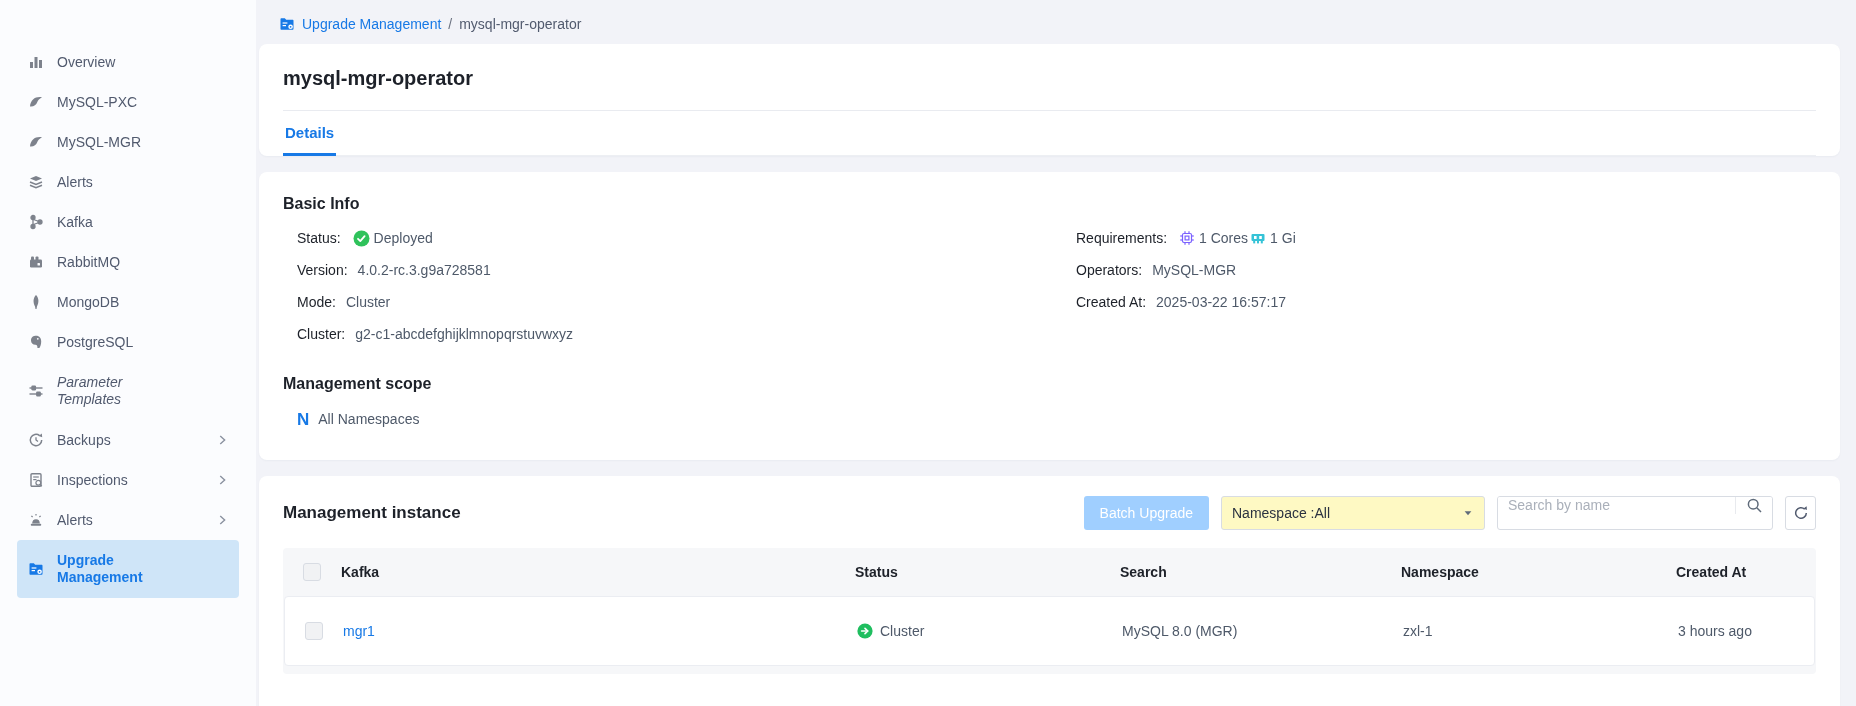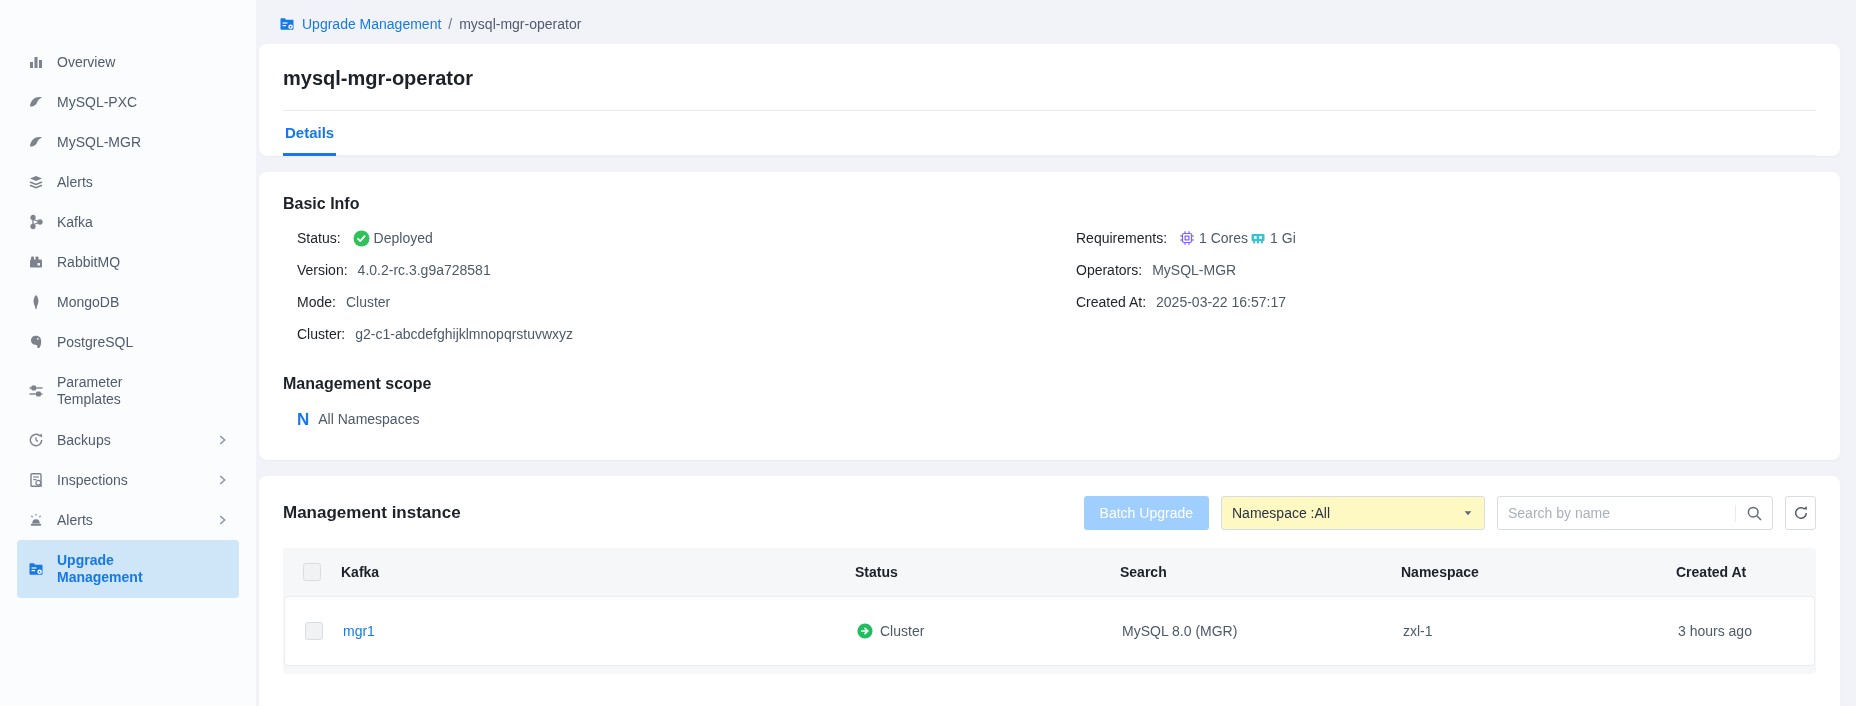--- a/index.html
+++ b/index.html
@@ -54,21 +54,21 @@
   .card-instances{margin-top:16px;padding:20px 24px 40px;}
   .inst-header{display:flex;align-items:center;}
   .inst-title{font-size:17px;font-weight:700;color:#1d2129;}
   .toolbar{margin-left:auto;display:flex;align-items:center;gap:12px;}
   .btn-batch{height:34px;padding:0 16px;background:#a0cfff;color:#fff;border:none;border-radius:3px;
     font-size:14px;font-family:inherit;cursor:not-allowed;}
   .select{height:34px;width:264px;box-sizing:border-box;border:1px solid #d8dce3;border-radius:3px;background:#fef9c3;
     display:flex;align-items:center;padding:0 10px;font-size:14px;color:#2b3240;cursor:pointer;}
   .select .caret{margin-left:auto;display:flex;align-items:center;}
   .searchbox{height:34px;width:276px;box-sizing:border-box;border:1px solid #d8dce3;border-radius:3px;background:#fff;
-    display:flex;align-items:center;overflow:hidden;}
+    display:flex;align-items:flex-start;overflow:hidden;}
   .searchbox input{flex:1;border:none;outline:none;padding:0 10px;font-size:14px;color:#2b3240;font-family:inherit;min-width:0;}
   .searchbox input::placeholder{color:#aab0ba;}
   .search-ic-btn{width:36px;display:flex;align-items:center;justify-content:center;border-left:1px solid #e8eaee;
     background:#fff;cursor:pointer;}
   .btn-refresh{height:34px;width:31px;box-sizing:border-box;border:1px solid #d8dce3;border-radius:3px;background:#fff;
     display:flex;align-items:center;justify-content:center;cursor:pointer;}
 
   .table-wrap{margin-top:18px;background:#f6f7f9;border-radius:4px;padding-bottom:8px;}
   .tgrid{display:grid;grid-template-columns:58px 514px 265px 281px 275px 1fr;align-items:center;}
   .thead{height:48px;font-size:14px;font-weight:700;color:#1d2129;}
@@ -181,21 +181,21 @@
         <span class="nav-ic">
           <svg width="16" height="16" viewBox="0 0 16 16">
               <g stroke="#7d828c" stroke-width="1.4" fill="#7d828c">
                 <line x1="1.5" y1="5" x2="14.5" y2="5"></line>
                 <rect x="4" y="3.2" width="3.4" height="3.6" rx="0.6"></rect>
                 <line x1="1.5" y1="11" x2="14.5" y2="11"></line>
                 <rect x="8.8" y="9.2" width="3.4" height="3.6" rx="0.6"></rect>
               </g>
             </svg>
         </span>
-        <span class="lbl" style="width:90px;">Parameter Templates</span>
+        <span class="lbl" style="width:90px;font-style:italic;">Parameter Templates</span>
       </div>
 
       <div class="nav-item">
         <span class="nav-ic">
           <svg width="16" height="16" viewBox="0 0 16 16">
               <path fill="none" stroke="#7d828c" stroke-width="1.5" d="M13.7 8a5.7 5.7 0 1 1-2.1-4.4"></path>
               <polygon fill="#7d828c" points="13.8,1.5 14.2,5.3 10.6,4.1"></polygon>
               <path fill="none" stroke="#7d828c" stroke-width="1.3" d="M8 5.3V8l2 1.6"></path>
             </svg>
         </span>

